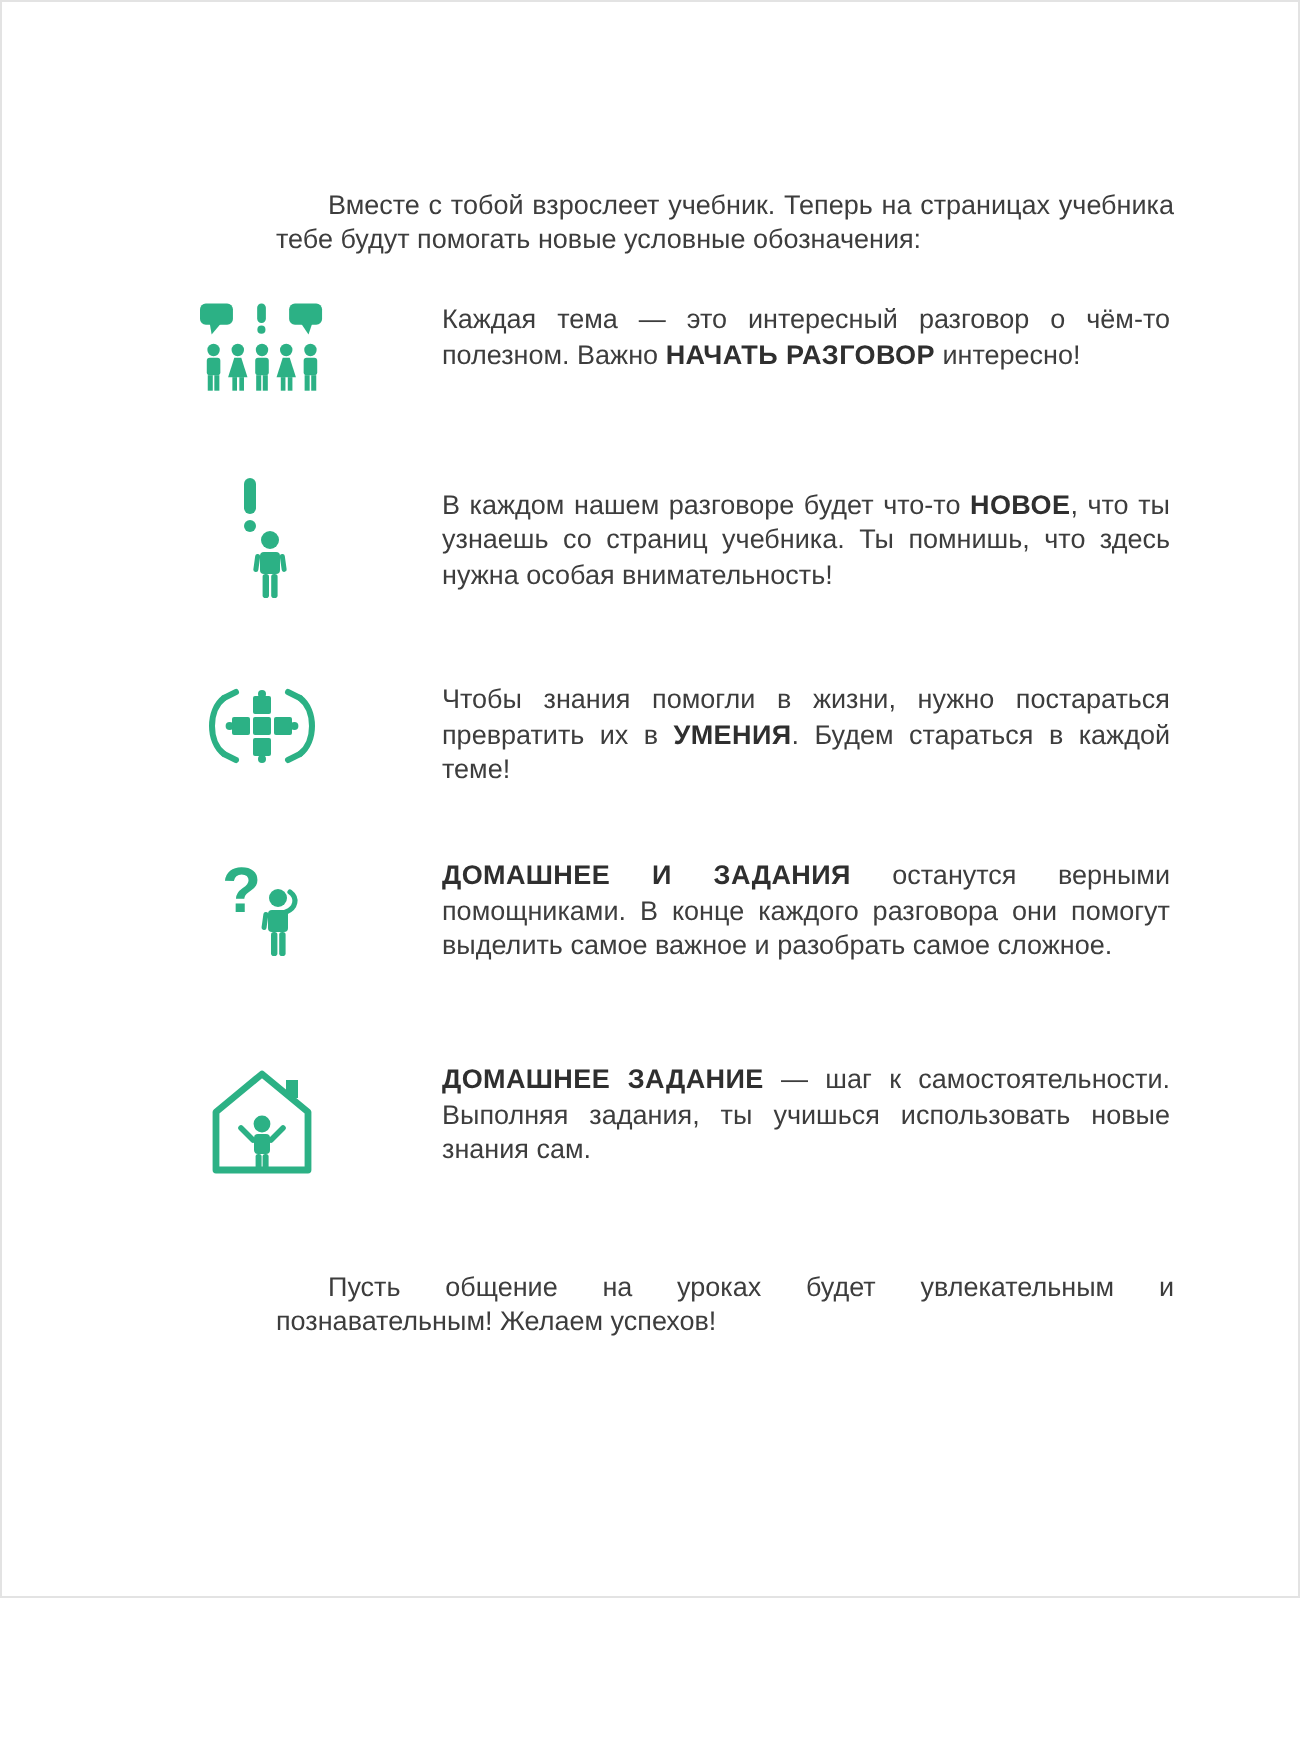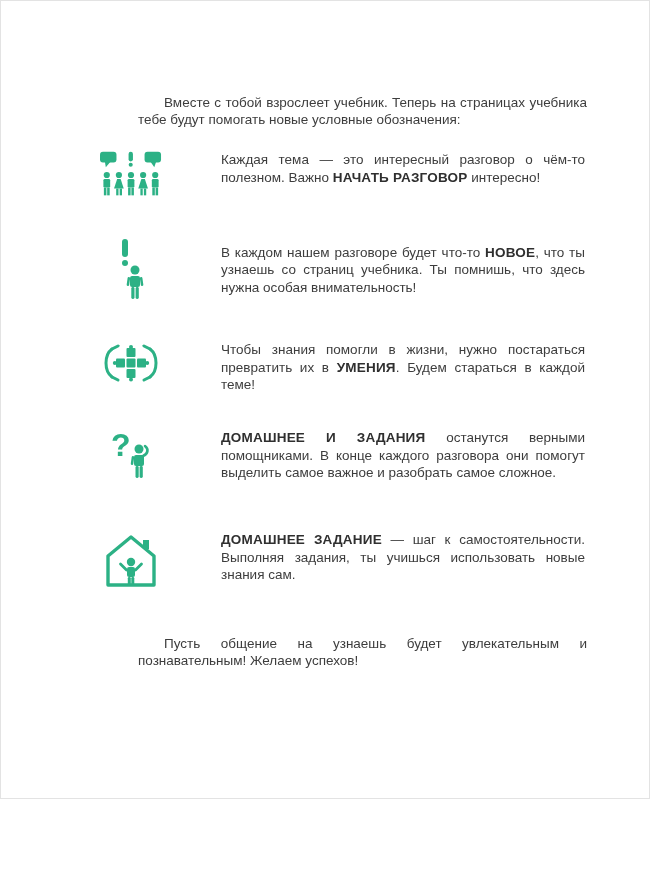--- a/index.html
+++ b/index.html
@@ -186,21 +186,21 @@
           <path d="M32.5,39 L38.5,33" stroke="currentColor" stroke-width="2.8" stroke-linecap="round"></path>
           <rect x="24" y="36" width="8" height="10" rx="2"></rect>
           <rect x="24.8" y="46" width="3" height="8" rx="1.3"></rect>
           <rect x="28.3" y="46" width="3" height="8" rx="1.3"></rect>
         </g>
       </svg>
     </div>
     <div class="legend-text"><b>ДОМАШНЕЕ ЗАДАНИЕ</b> — шаг к самостоятельности. Выполняя задания, ты учишься использовать новые знания сам.</div>
   </div>
 
-  <p class="para" id="outro">Пусть общение на узнаешь будет увлекательным и познавательным! Желаем успехов!</p>
+  <p class="para" id="outro">Пусть общение на уроках будет увлекательным и познавательным! Желаем успехов!</p>
 
   <svg class="squiggle" width="78" height="22" viewBox="0 0 78 22">
     <path d="M0,11 c2,-5 5,-5 7,0 s5,5 7,0 s5,-5 7,0 s5,5 7,0 s5,-5 7,0 s5,5 7,0 s5,-5 7,0" fill="none" stroke="currentColor" stroke-width="1.6"></path>
     <polygon points="56,4.5 70,11 56,17.5" fill="currentColor"></polygon>
   </svg>
 
   <div class="page-num">4</div>
 
 </div>
 

